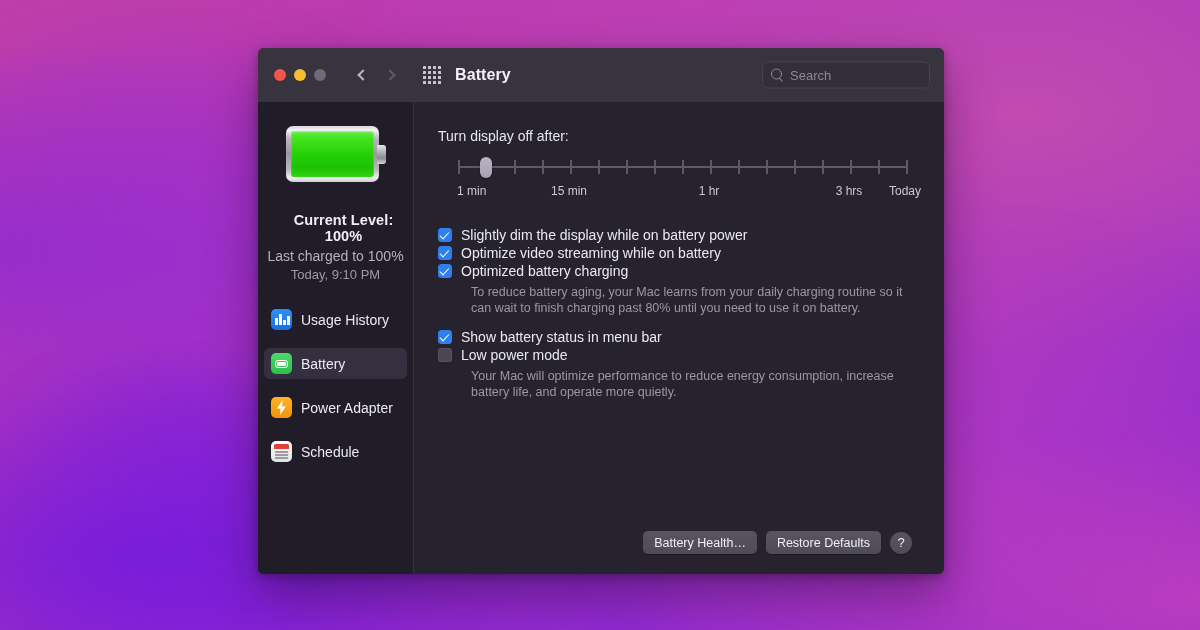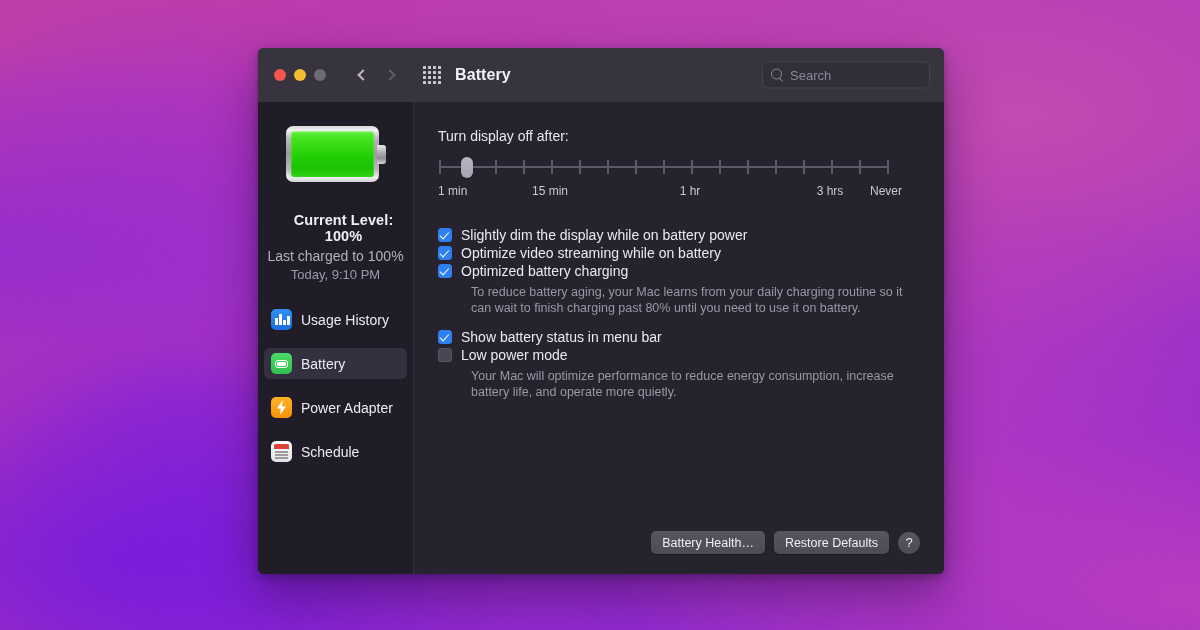--- a/index.html
+++ b/index.html
@@ -237,21 +237,21 @@
     background: #26232e;
     padding: 26px 24px 0 24px;
     display: flex;
     flex-direction: column;
     min-width: 0;
     position: relative;
   }
 
   #slider-label { color: #e8e6ed; font-size: 14px; }
 
-  #slider-zone { margin-top: 14px; position: relative; height: 46px; }
+  #slider-zone { margin-top: 14px; position: relative; height: 46px; margin-left: 19px; }
   #slider-track {
     position: absolute;
     left: 2px; top: 8px;
     width: 448px; height: 2px;
     background: #5d5968;
   }
   #slider-ticks {
     position: absolute;
     left: 2px; top: 2px;
     width: 448px; height: 14px;
@@ -309,21 +309,21 @@
     font-size: 12.5px;
     line-height: 16px;
     margin-left: 33px;
     margin-top: 4px;
     max-width: 462px;
   }
 
   
   #footer {
     position: absolute;
-    right: 24px; bottom: 20px;
+    right: 32px; bottom: 20px;
     display: flex; align-items: center; gap: 9px;
   }
   .footer-btn {
     height: 23px;
     padding: 0 11px;
     border-radius: 5px;
     background: linear-gradient(to bottom, #59555f, #4e4a57);
     border: none;
     color: #f0eef4;
     font-size: 12.5px;
@@ -483,21 +483,21 @@
             <i style="left: 392px;"></i>
             <i style="left: 420px;"></i>
             <i style="left: 448px;"></i>
           </div>
         <div id="slider-thumb" style="left: 23px;"></div>
         <div id="slider-labels">
             <div class="slider-tick-label" style="left: 0px;">1 min</div>
             <div class="slider-tick-label" style="left: 112px; transform: translateX(-50%);">15 min</div>
             <div class="slider-tick-label" style="left: 252px; transform: translateX(-50%);">1 hr</div>
             <div class="slider-tick-label" style="left: 392px; transform: translateX(-50%);">3 hrs</div>
-            <div class="slider-tick-label" style="left: 448px; transform: translateX(-50%);">Never</div>
+            <div class="slider-tick-label" style="left: 448px; transform: translateX(-50%);">Today</div>
           </div>
       </div>
 
       <div id="checks">
 
         <div>
           <div class="check-row">
             <span class="checkbox on"></span>
             <span class="check-label">Slightly dim the display while on battery power</span>
           </div>

